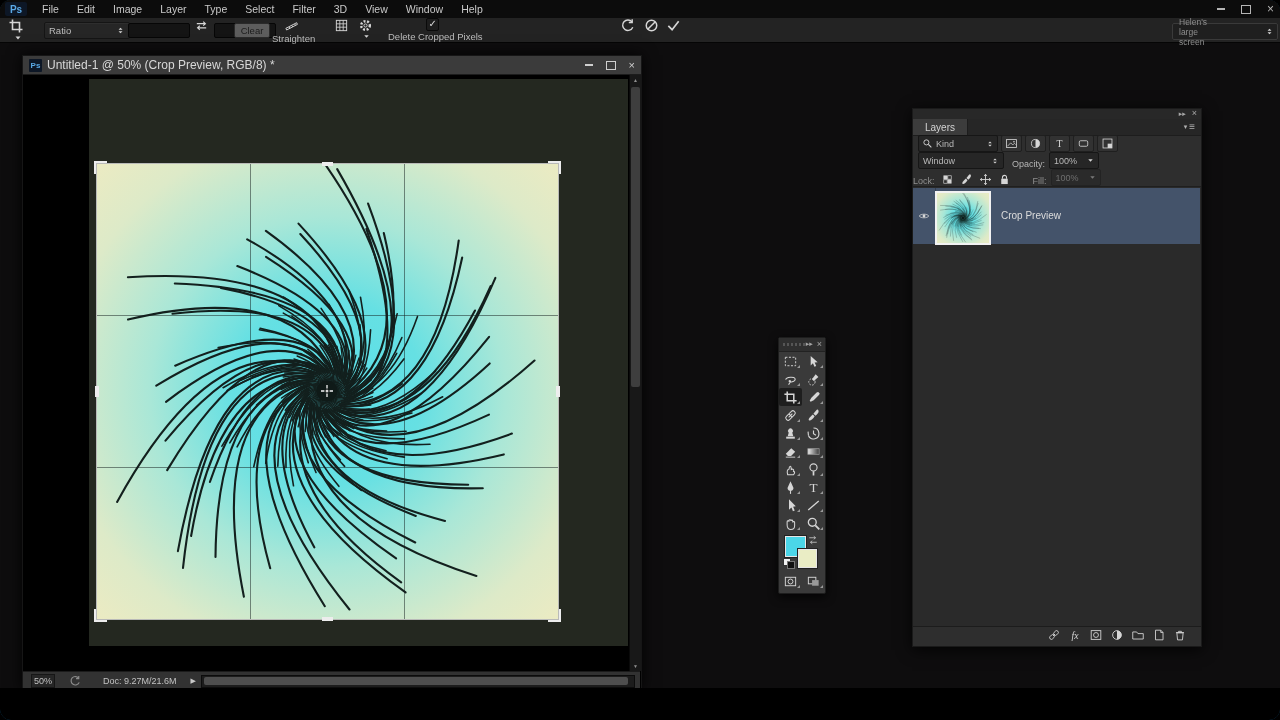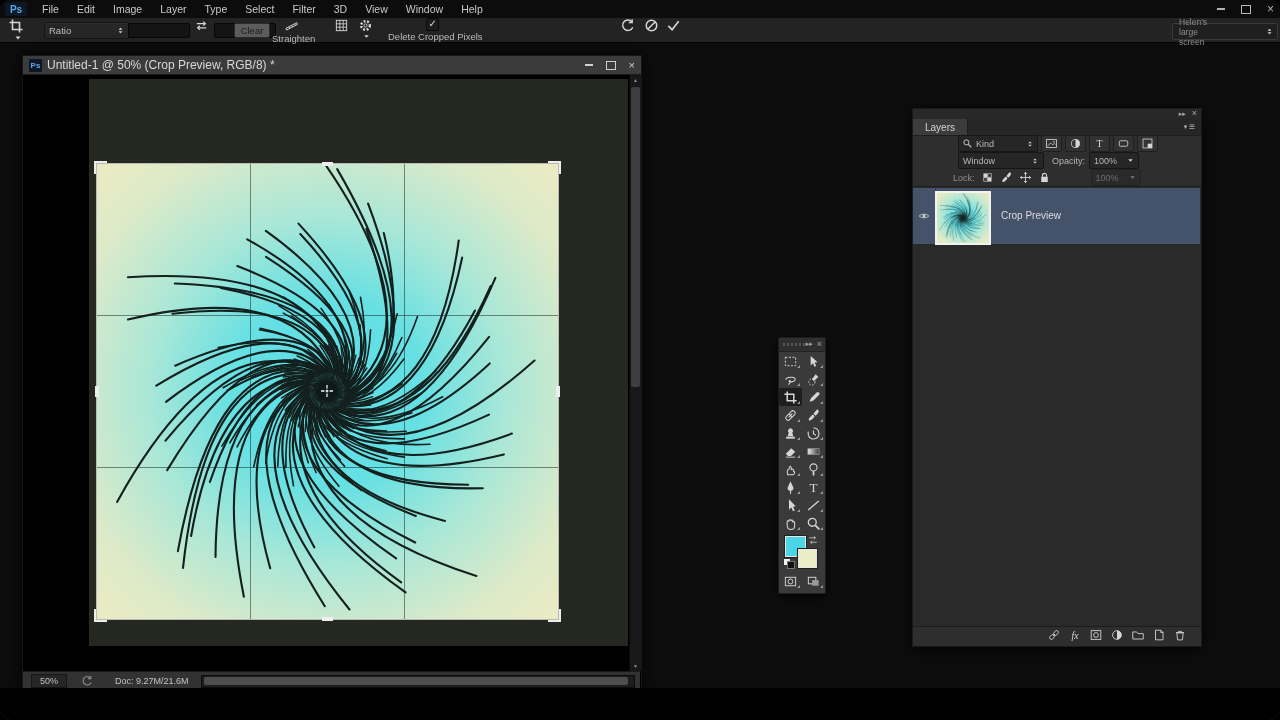--- a/index.html
+++ b/index.html
@@ -48,21 +48,21 @@
   .cbr.tl{left:-3px;top:-3px;border-right:none;border-bottom:none;}
   .cbr.tr{right:-3px;top:-3px;border-left:none;border-bottom:none;}
   .cbr.bl{left:-3px;bottom:-3px;border-right:none;border-top:none;}
   .cbr.br{right:-3px;bottom:-3px;border-left:none;border-top:none;}
   .mh{position:absolute;background:#ededed;}
   .vsb{left:606px;top:19px;width:11px;height:596px;background:#181818;border-left:1px solid #0a0a0a;}
   .vsb .thumb{position:absolute;left:1px;top:12px;width:9px;height:300px;background:#3e3e3e;border-radius:2px;}
   .sbarrow{position:absolute;left:0;width:11px;font-size:5px;color:#8f8f8f;text-align:center;}
   .statusbar{left:0;top:615px;width:617px;height:17px;background:#323232;border-top:1px solid #1b1b1b;
              display:flex;align-items:center;font-size:9px;color:#c2c2c2;}
-  .zoombox{background:#262626;border:1px solid #161616;padding:1px 8px;margin-left:8px;font-size:9px;}
+  .zoombox{background:#262626;border:1px solid #161616;padding:1px 2px;margin-left:8px;font-size:9px;}
   .hsb{position:absolute;left:178px;top:3px;width:432px;height:11px;background:#1c1c1c;border:1px solid #0c0c0c;}
   .hsb .thumb{position:absolute;left:2px;top:1px;width:424px;height:8px;background:#4e4e4e;border-radius:2px;}
   
   .toolspanel{left:778px;top:337px;width:46px;height:255px;background:#3a3a3a;border:1px solid #1d1d1d;
               border-radius:2px;box-shadow:0 3px 10px rgba(0,0,0,.8);}
   .tphead{left:0;top:0;width:46px;height:13px;background:#2f2f2f;border-bottom:1px solid #222;}
   .tphead .grip{position:absolute;left:4px;top:5px;width:22px;height:3px;
      background:repeating-linear-gradient(90deg,#555 0 2px,transparent 2px 4px);}
   .tpbtns{position:absolute;right:3px;top:2px;display:flex;gap:4px;font-size:7px;color:#a5a5a5;}
   .toolgrid{left:0;top:14px;width:46px;display:grid;grid-template-columns:23px 23px;grid-auto-rows:18px;}
@@ -79,21 +79,21 @@
   .bottomtools{left:0;top:234px;width:46px;height:18px;display:grid;grid-template-columns:23px 23px;}
   
   .layerspanel{left:912px;top:108px;width:288px;height:537px;background:#2e2e2e;border:1px solid #1a1a1a;
                box-shadow:0 3px 14px rgba(0,0,0,.8);}
   .lpstrip{left:0;top:0;width:288px;height:10px;background:#282828;}
   .lpstripicons{position:absolute;right:4px;top:1px;display:flex;gap:6px;font-size:7px;color:#a8a8a8;}
   .lptabrow{left:0;top:10px;width:288px;height:16px;background:#262626;border-bottom:1px solid #1d1d1d;}
   .lptab{position:absolute;left:0;top:0;height:16px;background:#3c3c3c;padding:0 12px;font-size:10px;
          color:#d4d4d4;display:flex;align-items:center;border-right:1px solid #1d1d1d;}
   .lpmenu{position:absolute;right:6px;top:2px;color:#b0b0b0;font-size:10px;display:flex;gap:2px;align-items:center;}
-  .lprow{left:0;width:288px;display:flex;align-items:center;font-size:9px;color:#b5b5b5;padding-left:40px;}
+  .lprow{left:0;width:288px;display:flex;align-items:flex-end;font-size:9px;color:#b5b5b5;}
   .fdd{background:#262626;border:1px solid #161616;border-radius:2px;height:15px;display:flex;align-items:center;
        color:#b8b8b8;font-size:9px;}
   .ficon{width:19px;height:15px;background:#323232;border:1px solid #1f1f1f;display:flex;align-items:center;
          justify-content:center;margin-left:3px;border-radius:2px;}
   .lockicon{margin-left:6px;display:flex;align-items:center;}
   .layerlist{left:0;top:77px;width:288px;height:440px;background:#2a2a2a;border-top:1px solid #1f1f1f;}
   .layerrow{position:absolute;left:0;top:1px;width:287px;height:56px;background:#44536a;display:flex;align-items:center;}
   .eyecell{width:22px;height:56px;border-right:1px solid #333f52;display:flex;align-items:center;justify-content:center;}
   .lthumb{position:absolute;left:22px;top:3px;width:52px;height:50px;border:2px solid #f2f2f2;background:#fff;}
   .lname{position:absolute;left:88px;top:22px;font-size:10px;color:#dcdcdc;}

